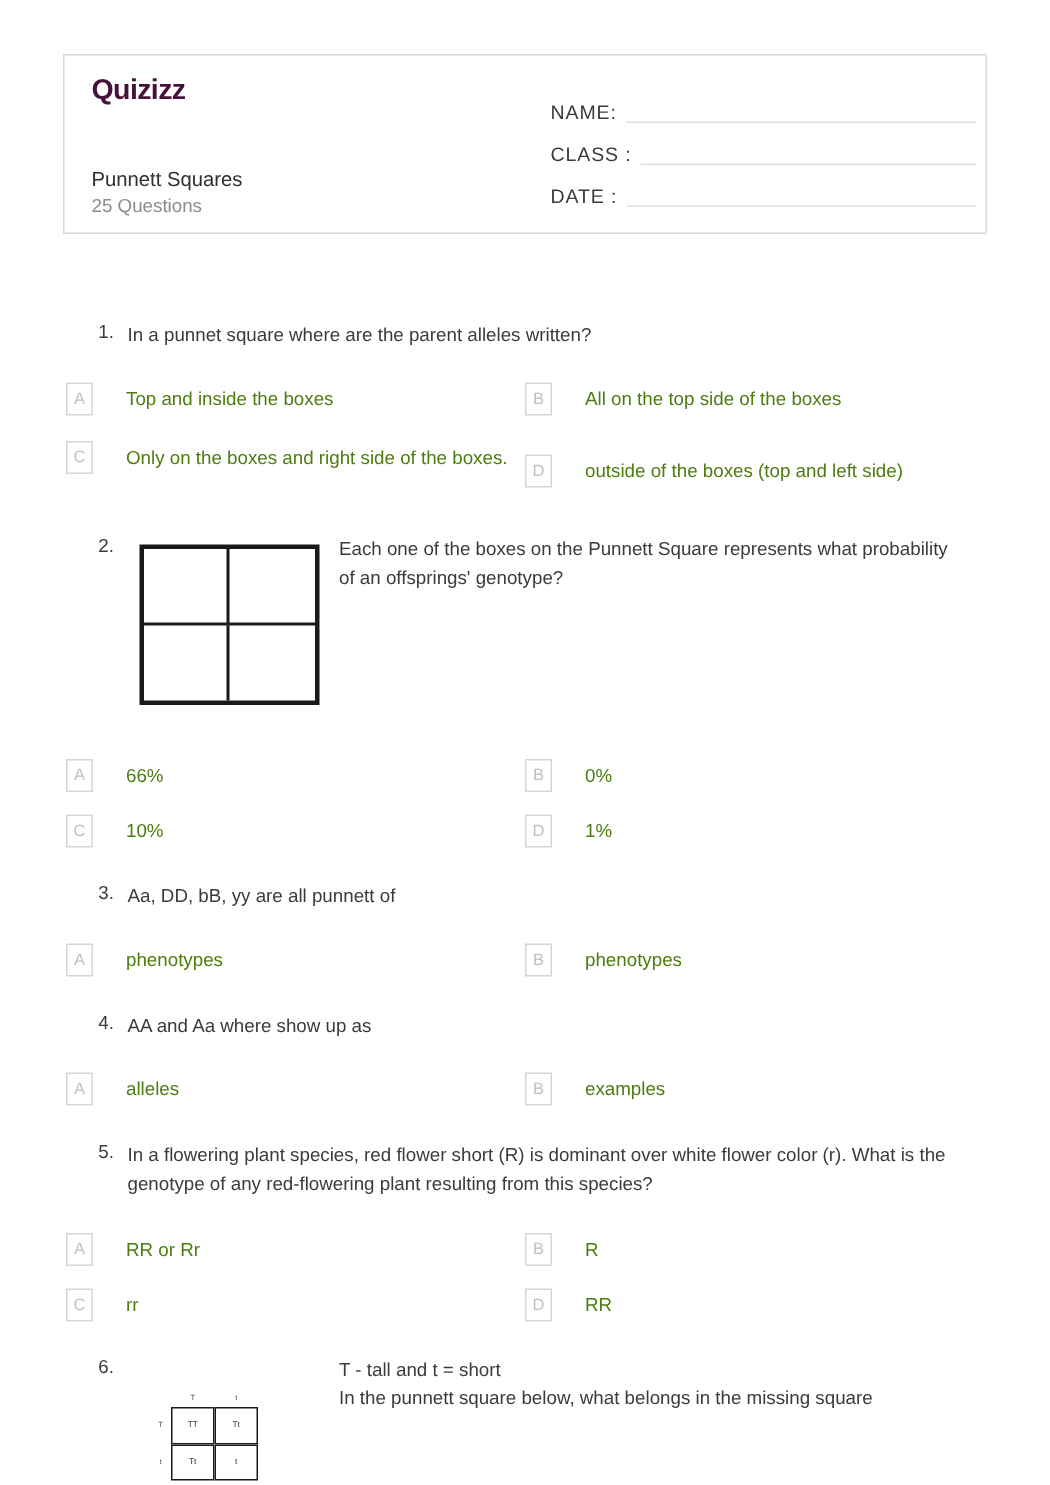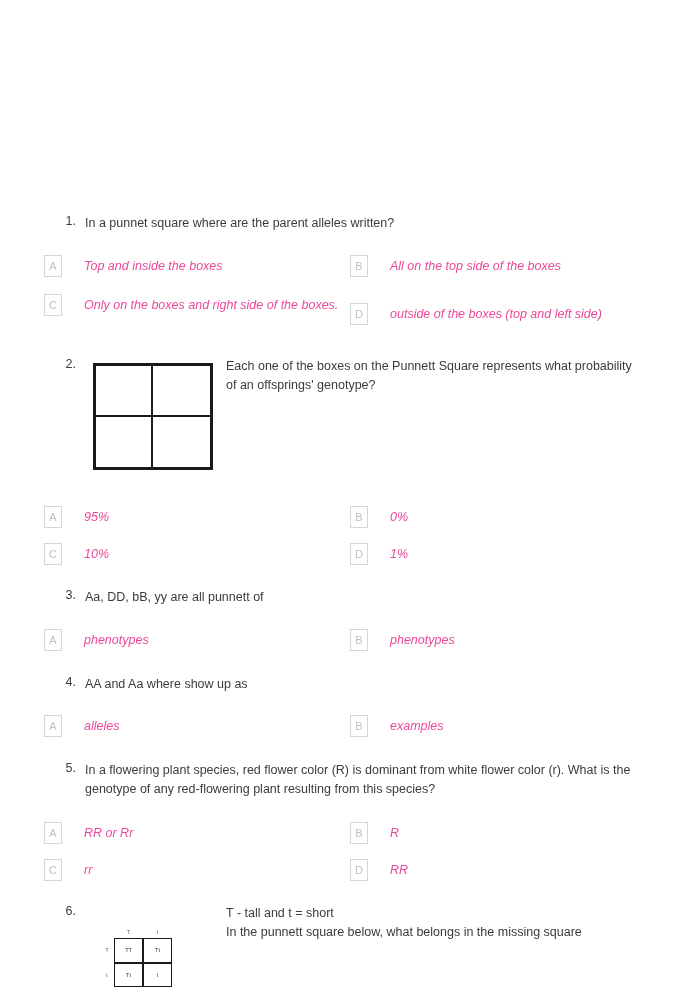--- a/index.html
+++ b/index.html
@@ -150,23 +150,22 @@
     line-height: 20px;
     text-align: center;
     background: #ffffff;
   }
   .opt-text {
     position: absolute;
     left: 40px;
     top: 2px;
     width: 258px;
     font-size: 12.5px;
-    color: #ec4899;
+    color: #4d7c0f;
     line-height: 1.45;
-    font-style: italic;
   }
   .opt-col-b .opt-text { width: 262px; }
 
   
   .punnett-big {
     position: absolute;
     left: 93px;
     top: 363px;
     width: 120px;
     height: 107px;
@@ -224,20 +223,44 @@
   .ps-box.tl { border-right-width: 1px; border-bottom-width: 1px; }
   .ps-box.tr { border-left-width: 1px; border-bottom-width: 1px; }
   .ps-box.bl { border-right-width: 1px; border-top-width: 1px; }
   .ps-box.br { border-left-width: 1px; border-top-width: 1px; }
 </style>
 </head>
 <body>
 
 <div class="page">
 
+  <div class="header-card">
+
+    <div class="header-left">
+      <div class="logo">Quizizz</div>
+    </div>
+
+    <div class="quiz-title">Punnett Squares</div>
+    <div class="quiz-count">25 Questions</div>
+
+    <div class="fields">
+      <div class="field-row">
+        <span class="field-label">NAME:</span>
+        <span class="field-line"></span>
+      </div>
+      <div class="field-row">
+        <span class="field-label">CLASS :</span>
+        <span class="field-line"></span>
+      </div>
+      <div class="field-row">
+        <span class="field-label">DATE  :</span>
+        <span class="field-line"></span>
+      </div>
+    </div>
+  </div>
 
   <div class="q-block" style="top:214px;height:0">
     <div class="q-head">
       <span class="q-num">1.</span>
       <span class="q-text">In a punnet square where are the parent alleles written?</span>
     </div>
   </div>
 
   <div class="options" style="top:255px;height:0">
     <div class="opt opt-col-a" style="top:0">
@@ -268,21 +291,21 @@
   <div class="punnett-big">
     <div class="cell"></div>
     <div class="cell"></div>
     <div class="cell"></div>
     <div class="cell"></div>
   </div>
 
   <div class="options" style="top:506px;height:0">
     <div class="opt opt-col-a" style="top:0">
       <span class="opt-letter">A</span>
-      <span class="opt-text">95%</span>
+      <span class="opt-text">66%</span>
     </div>
     <div class="opt opt-col-b" style="top:0">
       <span class="opt-letter">B</span>
       <span class="opt-text">0%</span>
     </div>
     <div class="opt opt-col-a" style="top:37px">
       <span class="opt-letter">C</span>
       <span class="opt-text">10%</span>
     </div>
     <div class="opt opt-col-b" style="top:37px">
@@ -323,21 +346,21 @@
     </div>
     <div class="opt opt-col-b" style="top:0">
       <span class="opt-letter">B</span>
       <span class="opt-text">examples</span>
     </div>
   </div>
 
   <div class="q-block" style="top:761px;height:0">
     <div class="q-head">
       <span class="q-num">5.</span>
-      <span class="q-text">In a flowering plant species, red flower color (R) is dominant from white flower color (r). What is the genotype of any red-flowering plant resulting from this species?</span>
+      <span class="q-text">In a flowering plant species, red flower short (R) is dominant over white flower color (r). What is the genotype of any red-flowering plant resulting from this species?</span>
     </div>
   </div>
 
   <div class="options" style="top:822px;height:0">
     <div class="opt opt-col-a" style="top:0">
       <span class="opt-letter">A</span>
       <span class="opt-text">RR or Rr</span>
     </div>
     <div class="opt opt-col-b" style="top:0">
       <span class="opt-letter">B</span>

